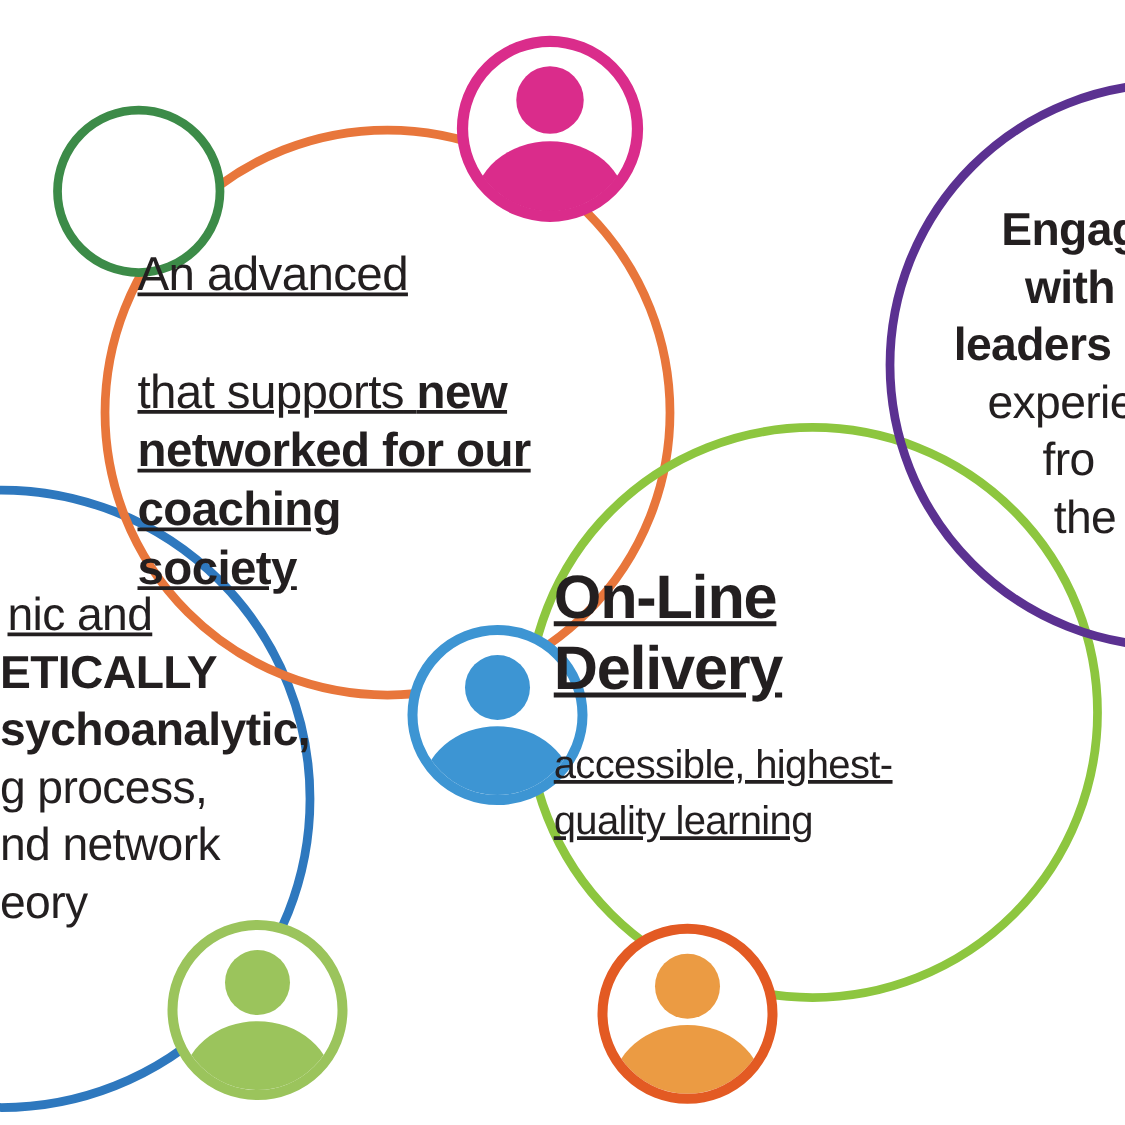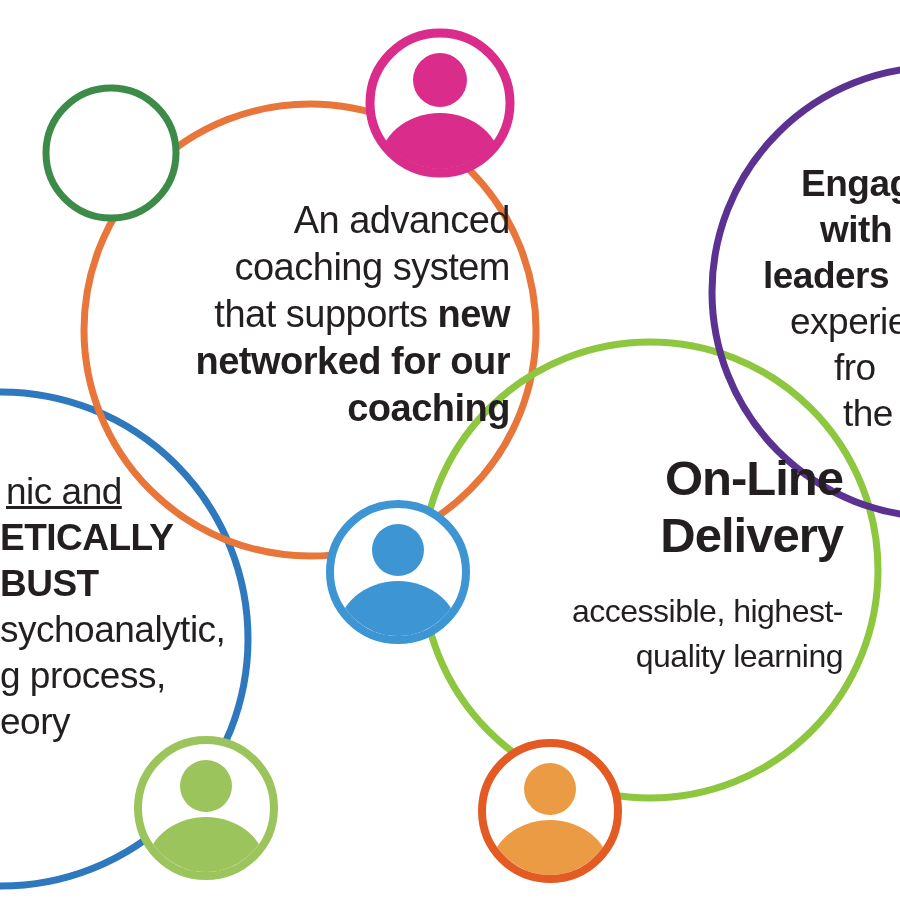--- a/index.html
+++ b/index.html
@@ -6,21 +6,21 @@
   body {
     width: 900px; height: 900px;
     position: relative;
     overflow: hidden;
     background: #ffffff;
     font-family: "Liberation Sans", sans-serif;
     color: #231F20;
   }
   svg.canvas { position: absolute; left: 0; top: 0; }
   .txt { position: absolute; white-space: nowrap; }
-  .center { text-align: right; white-space: normal; }
+  .center { text-align: left; white-space: normal; text-decoration: underline; }
   .b { font-weight: 700; }
 
   #orange-text {
     left: 110px; top: 197px; width: 400px;
     font-size: 38px; line-height: 47px; letter-spacing: -0.5px;
   }
   #green-title {
     left: 443px; top: 450px; width: 400px;
     font-size: 49px; line-height: 57px; font-weight: 700; letter-spacing: -1px;
   }
@@ -106,42 +106,43 @@
     <g clip-path="url(#cp-orange)">
       <circle cx="550" cy="789" r="26" fill="#EB9B43"></circle>
       <ellipse cx="550" cy="871" rx="60" ry="51" fill="#EB9B43"></ellipse>
     </g>
     <circle cx="550" cy="811" r="68" fill="none" stroke-width="8" stroke="#E35A23"></circle>
   </g>
 </svg>
 
 <div class="txt center" id="orange-text">
   <span>An advanced</span><br>
-  <span>coaching system</span><br>
+  <br>
   <span>that supports</span>
   <span class="b">new</span><br>
   <span class="b">networked for our</span><br>
   <span class="b">coaching</span><br>
+  <span class="b">society</span>
 </div>
 
 <div class="txt center" id="green-title">
   <span>On-Line</span><br>
   <span>Delivery</span>
 </div>
 <div class="txt center" id="green-sub">
   <span>accessible, highest-</span><br>
   <span>quality learning</span>
 </div>
 
 <div class="txt" id="blue-text">
   <span class="line">nic and</span>
   <span class="line">ETICALLY</span>
-  <span class="line">BUST</span>
   <span class="line">sychoanalytic,</span>
   <span class="line">g process,</span>
+  <span class="line">nd network</span>
   <span class="line">eory</span>
 </div>
 
 <div class="txt" id="purple-text">
   <span class="line">Engag</span>
   <span class="line">with</span>
   <span class="line">leaders</span>
   <span class="line">experie</span>
   <span class="line">fro</span>
   <span class="line">the</span>

